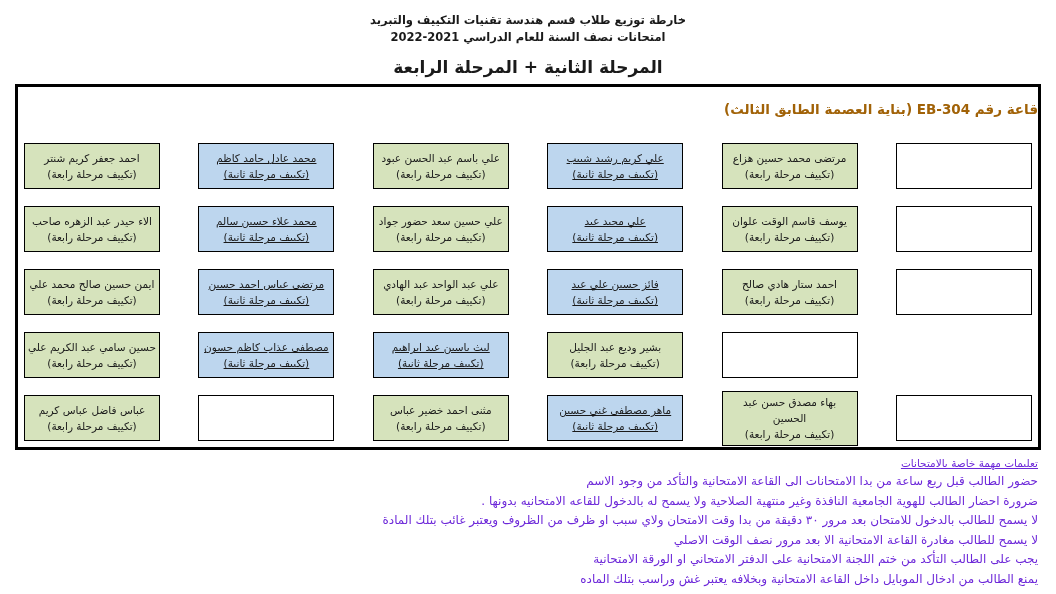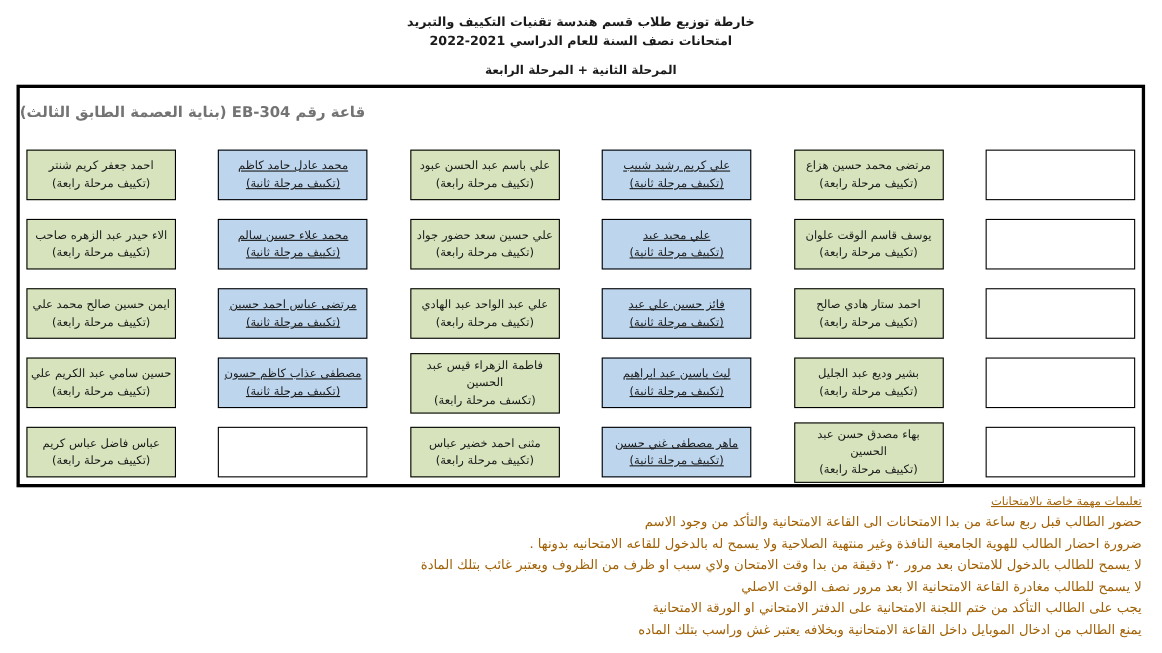--- a/index.html
+++ b/index.html
@@ -18,36 +18,36 @@
     background: #fff;
   }
   .titles {
     direction: rtl;
     text-align: center;
     padding-top: 12px;
     font-weight: bold;
     color: #1a1a1a;
   }
   .title-line { font-size: 11.5px; line-height: 1.45; }
-  .stage-line { font-size: 11px; margin-top: 12px; text-align: center; }
+  .stage-line { font-size: 17px; margin-top: 12px; text-align: center; }
 
   .hall-table {
     margin: 7px 15px 0 15px;
     border: 3px solid #000;
     box-sizing: border-box;
     height: 366px;
     background: #fff;
   }
   .hall-title {
     direction: rtl;
-    text-align: left;
+    text-align: right;
     font-weight: bold;
     font-size: 13.5px;
     padding: 14px 0 4px 0;
-    color: #737373;
+    color: #a16207;
   }
   .seat-grid {
     display: flex;
     flex-direction: column;
     padding: 6px 6px 4px 6px;
   }
   .seat-row {
     display: grid;
     grid-template-columns: repeat(6, 136px);
     justify-content: space-between;
@@ -70,21 +70,21 @@
     margin-top: 15px;
   }
   .seat-cell.green { background: var(--green, #d6e3bc); }
   .seat-cell.blue  { background: var(--blue, #bdd6ee); text-decoration: underline; }
   .seat-cell.empty { background: #ffffff; height: 46px; }
 
   .instructions {
     direction: rtl;
     text-align: right;
     margin: 7px 18px 0 18px;
-    color: #a16207;
+    color: #6d28d9;
   }
   .inst-heading {
     font-size: 10.5px;
     text-decoration: underline;
     margin-bottom: 3px;
   }
   .inst-line {
     font-size: 12px;
     line-height: 1.62;
     white-space: nowrap;
@@ -174,24 +174,20 @@
           <div class="seat-cell empty"></div>
         </div>
         <div class="seat-row">
           <div class="seat-cell green">
             <div>حسين سامي عبد الكريم علي</div>
             <div>(تكييف مرحلة رابعة)</div>
           </div>
           <div class="seat-cell blue">
             <div>مصطفى عذاب كاظم حسون</div>
             <div>(تكييف مرحلة ثانية)</div>
-          </div>
-          <div class="seat-cell green">
-            <div>فاطمة الزهراء قيس عبد الحسين</div>
-            <div>(تكسف مرحلة رابعة)</div>
           </div>
           <div class="seat-cell blue">
             <div>ليث ياسين عبد ابراهيم</div>
             <div>(تكييف مرحلة ثانية)</div>
           </div>
           <div class="seat-cell green">
             <div>بشير وديع عبد الجليل</div>
             <div>(تكييف مرحلة رابعة)</div>
           </div>
           <div class="seat-cell empty"></div>

